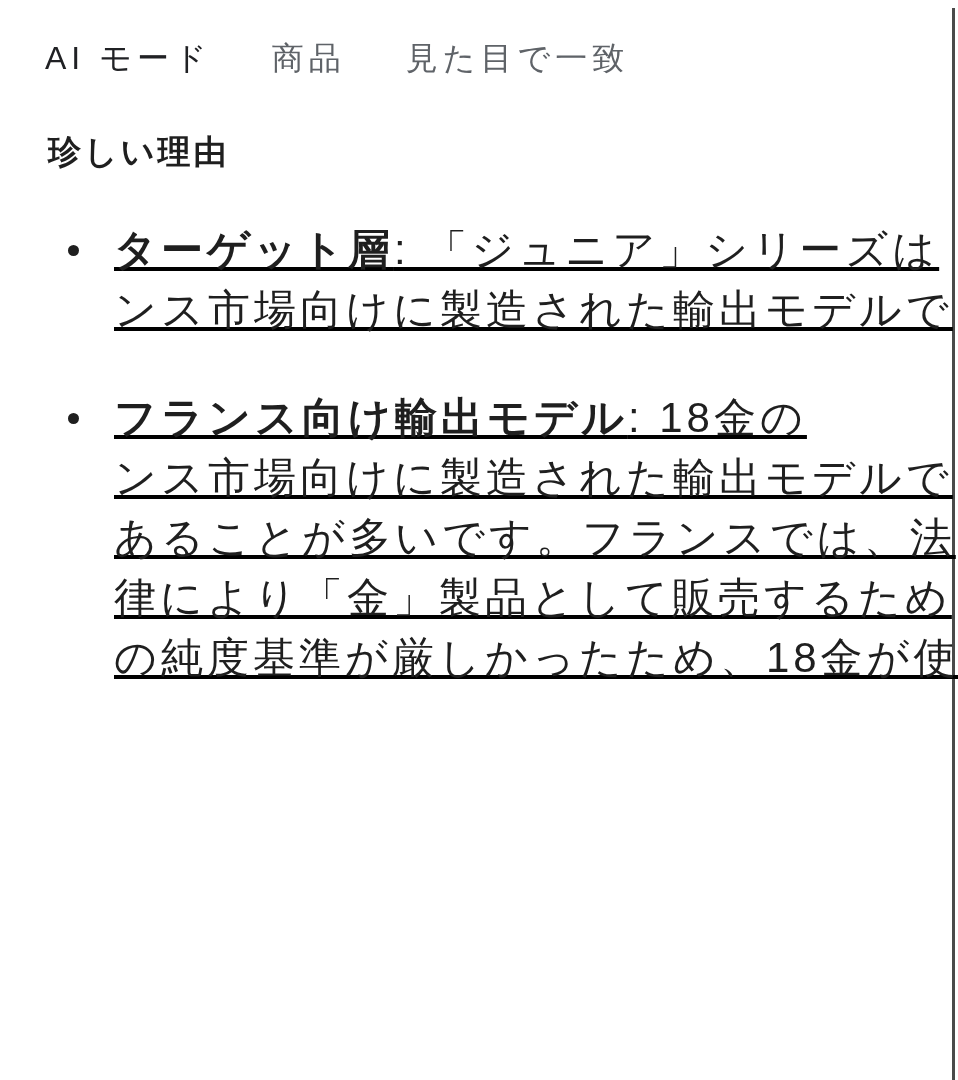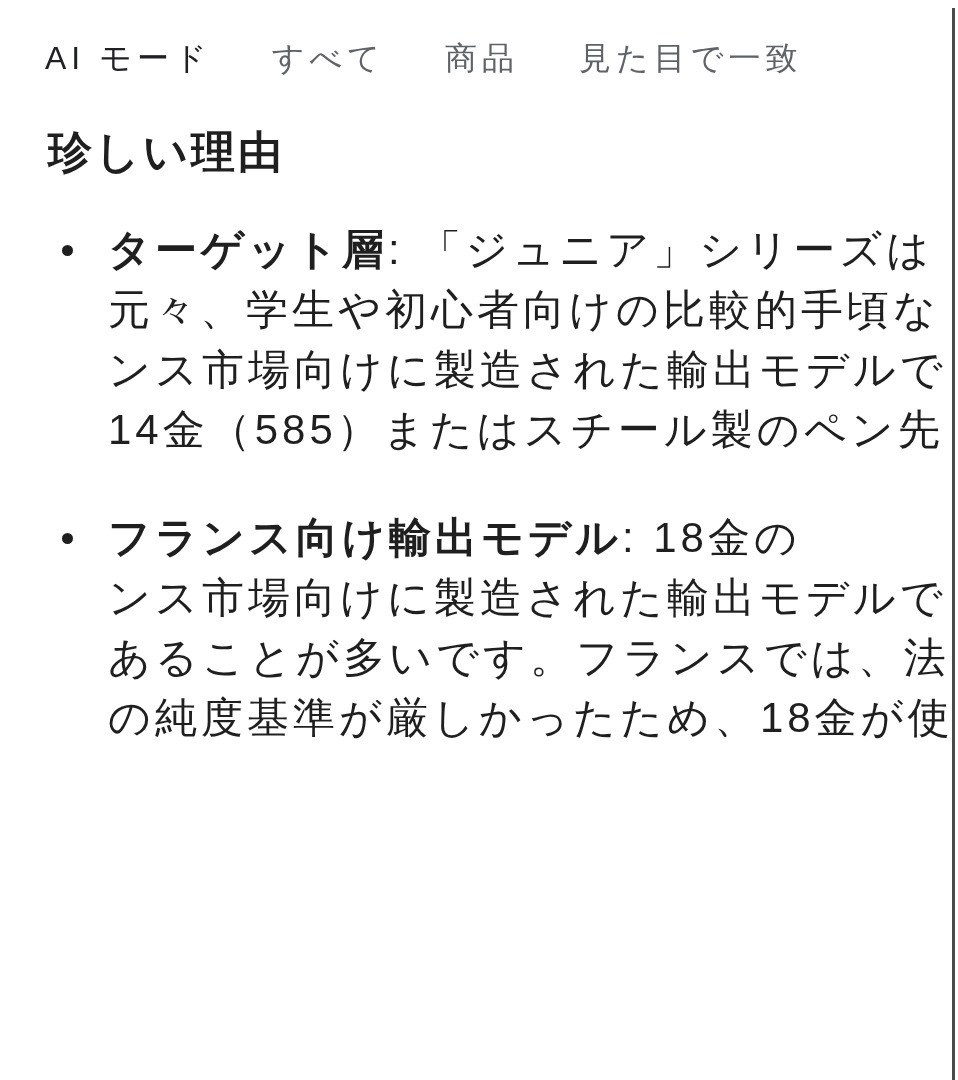--- a/index.html
+++ b/index.html
@@ -34,27 +34,27 @@
     color:var(--inactive-tab);
     white-space:nowrap;
     line-height:44px;
   }
   .tab{cursor:pointer;}
   .tab.active{color:var(--active-tab);}
 
   
   .heading{
     margin:44px 0 0 48px;
-    font-size:44px;font-weight:bold;letter-spacing:3px;
+    font-size:33px;font-weight:bold;letter-spacing:3px;
     color:var(--body-text);
     line-height:56px;
   }
 
   
-  .reasons{list-style:none;margin:8px;padding:0 0 0 100px;}
+  .reasons{list-style:none;margin:14px;padding:0 0 0 100px;text-decoration:underline;}
   .reasons li{
     position:relative;
     margin-top:40px;
     font-size:42px;line-height:60px;letter-spacing:4px;
     color:var(--body-text);
     white-space:nowrap;
   }
   .reasons li + li{margin-top:48px;}
   .dot{
     position:absolute;left:-46px;top:25px;
@@ -65,38 +65,36 @@
   .lead{font-weight:bold;}
 </style>
 </head>
 <body>
 
 <div class="screen">
   <div class="edge-line"></div>
 
   <nav class="tabs">
       <span class="tab active">AI モード</span>
-      <span class="tab">すべて</span>
       <span class="tab">商品</span>
       <span class="tab">見た目で一致</span>
     </nav>
 
   <main>
     <h2 class="heading">珍しい理由</h2>
 
     <ul class="reasons">
         <li>
           <span class="dot"></span>
           <div class="line"><span class="lead">ターゲット層</span>: 「ジュニア」シリーズは</div>
-          <div class="line">元々、学生や初心者向けの比較的手頃な</div>
           <div class="line">ンス市場向けに製造された輸出モデルで</div>
-          <div class="line">14金（585）またはスチール製のペン先</div>
         </li>
         <li>
           <span class="dot"></span>
           <div class="line"><span class="lead">フランス向け輸出モデル</span>: 18金の</div>
           <div class="line">ンス市場向けに製造された輸出モデルで</div>
           <div class="line">あることが多いです。フランスでは、法</div>
+          <div class="line">律により「金」製品として販売するため</div>
           <div class="line">の純度基準が厳しかったため、18金が使</div>
         </li>
       </ul>
   </main>
 </div>
 
 </body></html>

